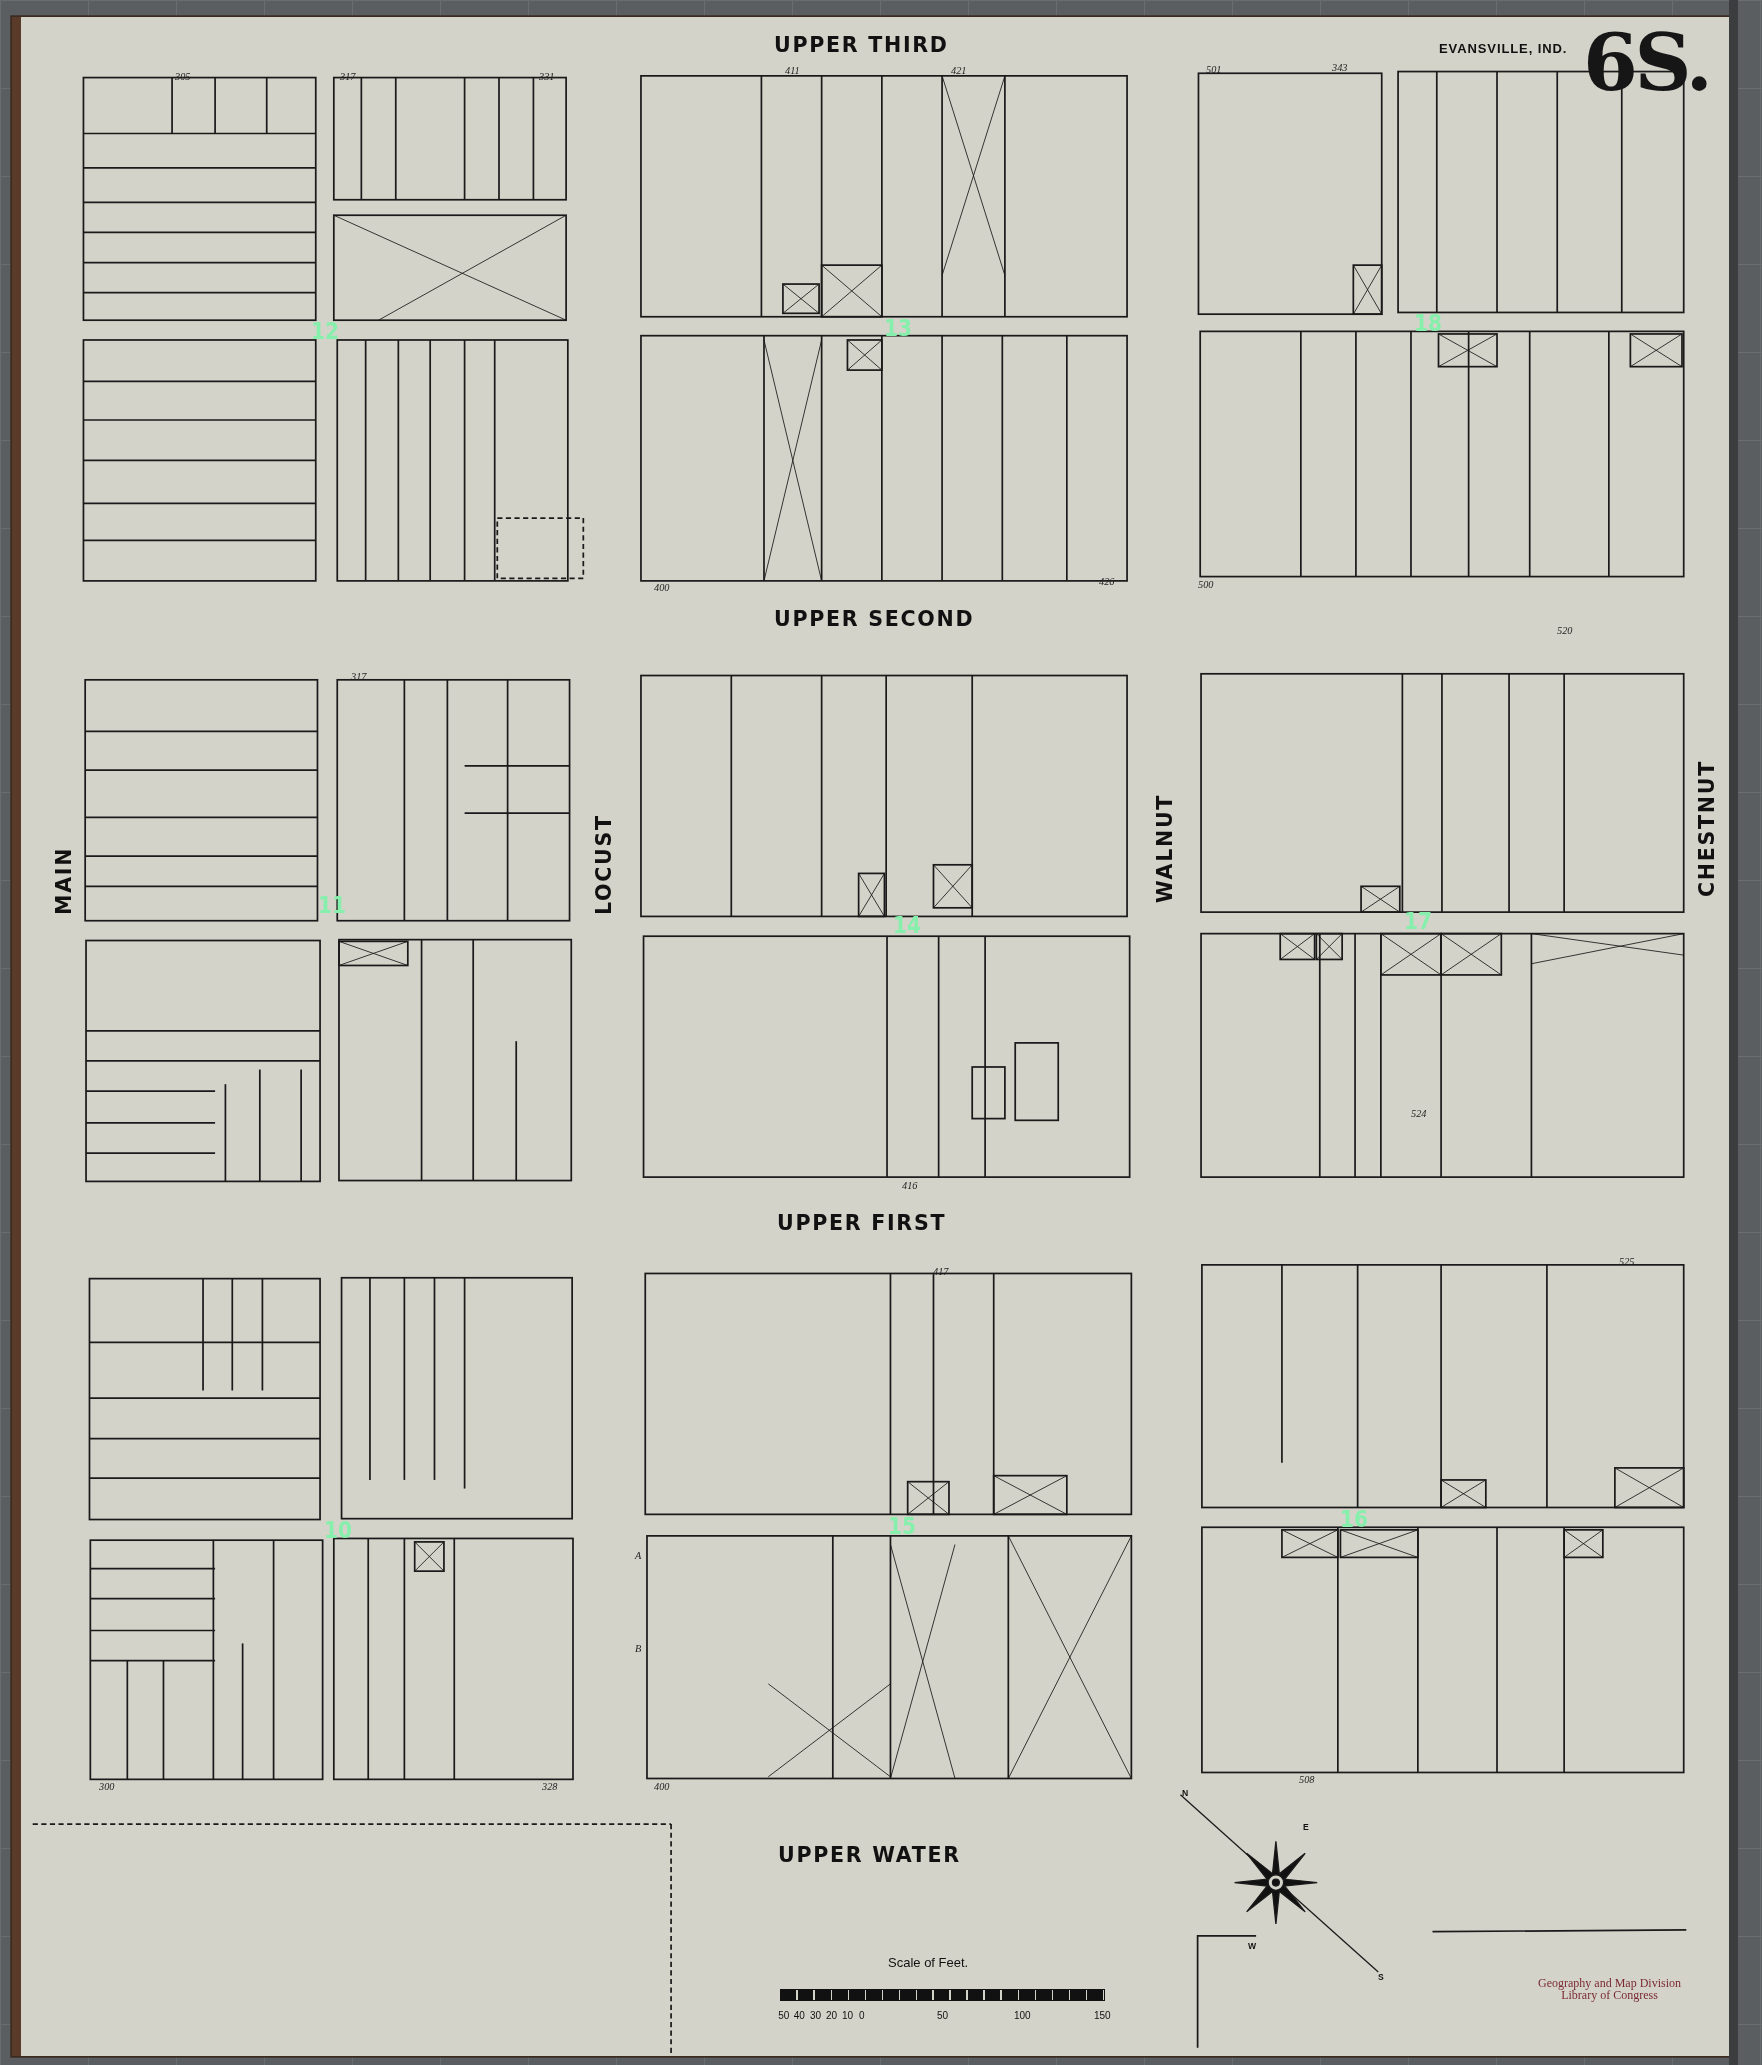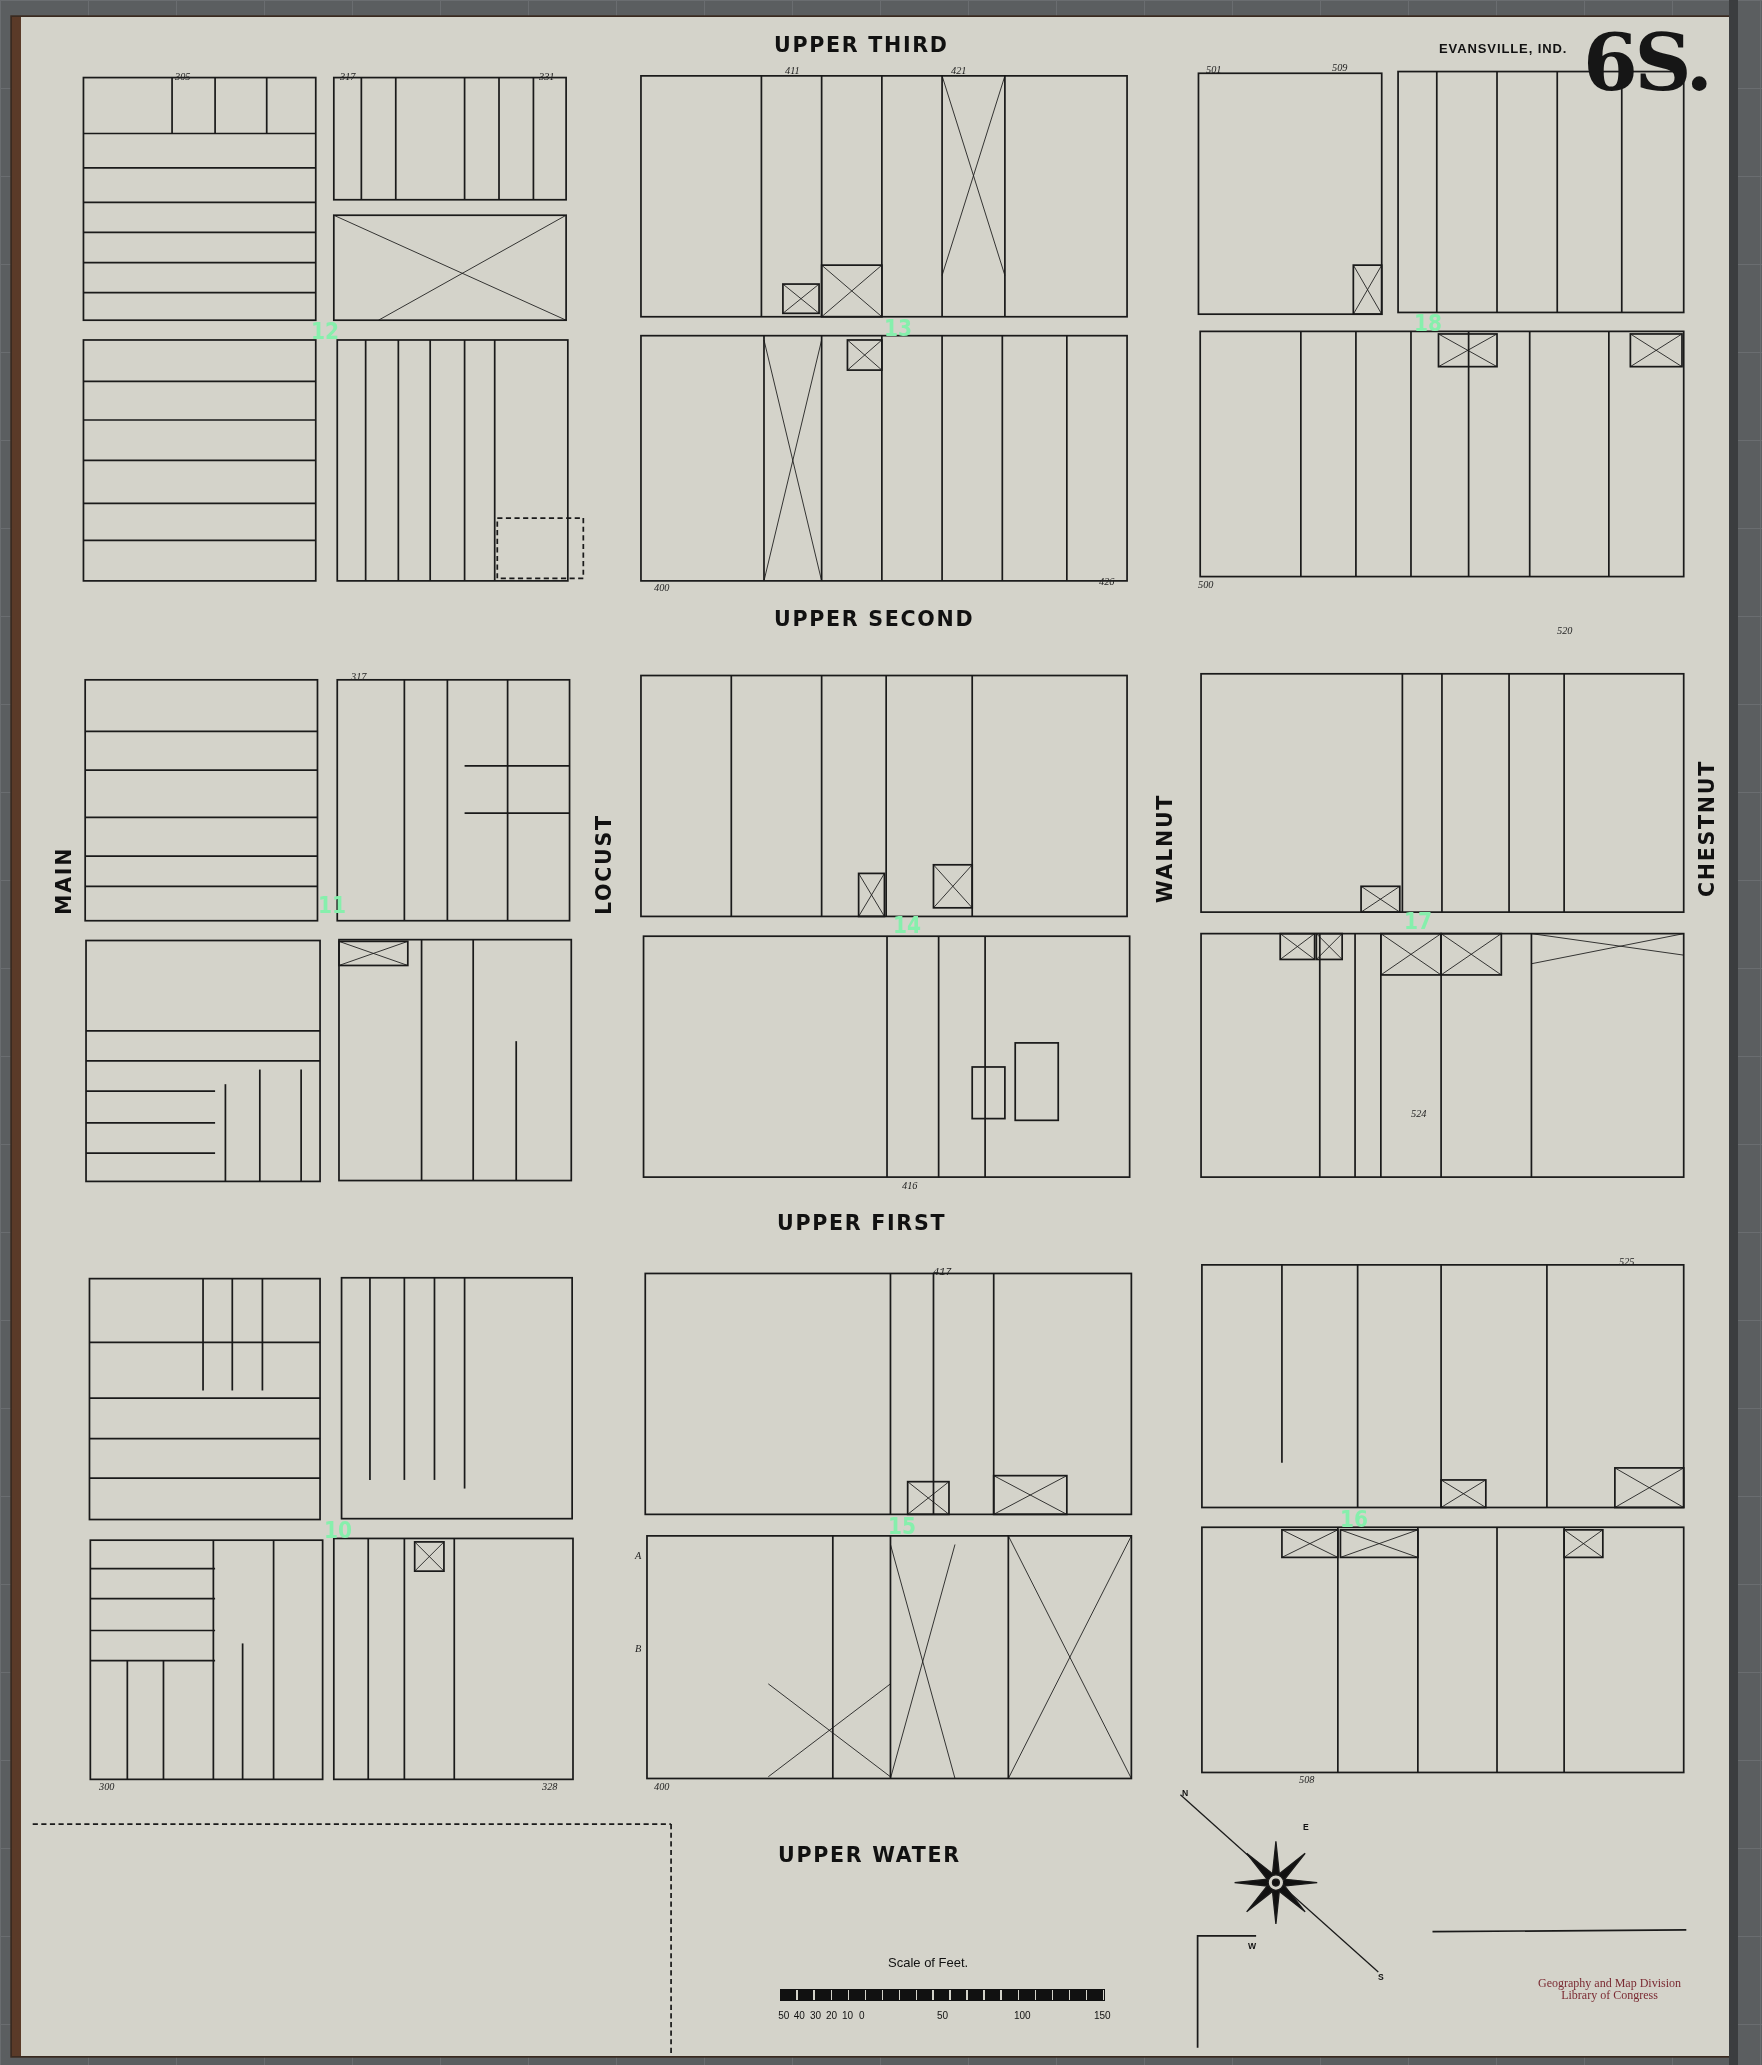--- a/index.html
+++ b/index.html
@@ -327,29 +327,29 @@
 <div class="blocknum" style="left:324px;top:1517px;">10</div>
 <div class="blocknum" style="left:888px;top:1513px;">15</div>
 <div class="blocknum" style="left:1340px;top:1506px;">16</div>
 
 <div class="addr" style="left:175px;top:71px;">305</div>
 <div class="addr" style="left:340px;top:71px;">317</div>
 <div class="addr" style="left:539px;top:71px;">331</div>
 <div class="addr" style="left:785px;top:65px;">411</div>
 <div class="addr" style="left:951px;top:65px;">421</div>
 <div class="addr" style="left:1206px;top:64px;">501</div>
-<div class="addr" style="left:1332px;top:62px;">509</div>
+<div class="addr" style="left:1332px;top:62px;">343</div>
 <div class="addr" style="left:1198px;top:579px;">500</div>
 <div class="addr" style="left:1557px;top:577px;margin-top:48px;">520</div>
 <div class="addr" style="left:654px;top:582px;">400</div>
 <div class="addr" style="left:1099px;top:576px;">426</div>
 <div class="addr" style="left:351px;top:671px;">317</div>
 <div class="addr" style="left:902px;top:1180px;">416</div>
 <div class="addr" style="left:1411px;top:1108px;">524</div>
-<div class="addr" style="left:933px;top:1266px;font-family:Liberation Mono, monospace;">417</div>
+<div class="addr" style="left:933px;top:1266px;">417</div>
 <div class="addr" style="left:1619px;top:1256px;">525</div>
 <div class="addr" style="left:99px;top:1781px;">300</div>
 <div class="addr" style="left:542px;top:1781px;">328</div>
 <div class="addr" style="left:654px;top:1781px;">400</div>
 <div class="addr" style="left:1299px;top:1774px;">508</div>
 <div class="addr" style="left:635px;top:1550px;">A</div>
 <div class="addr" style="left:635px;top:1643px;">B</div>
 
 <div class="compass-lbl" style="left:1182px;top:1788px;">N</div>
 <div class="compass-lbl" style="left:1303px;top:1822px;">E</div>

